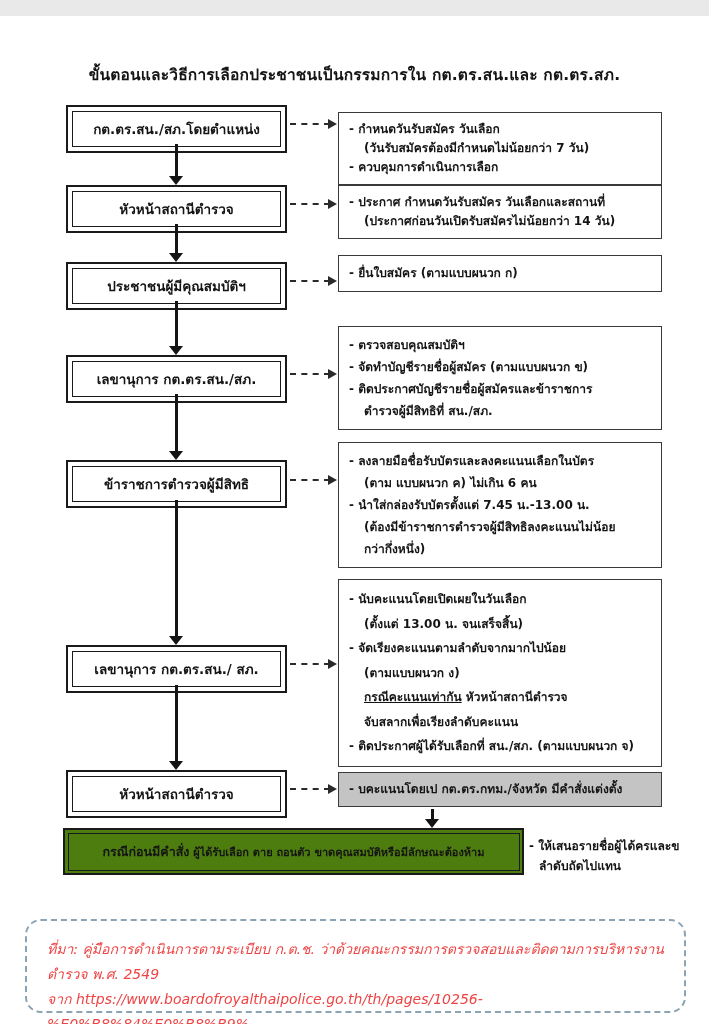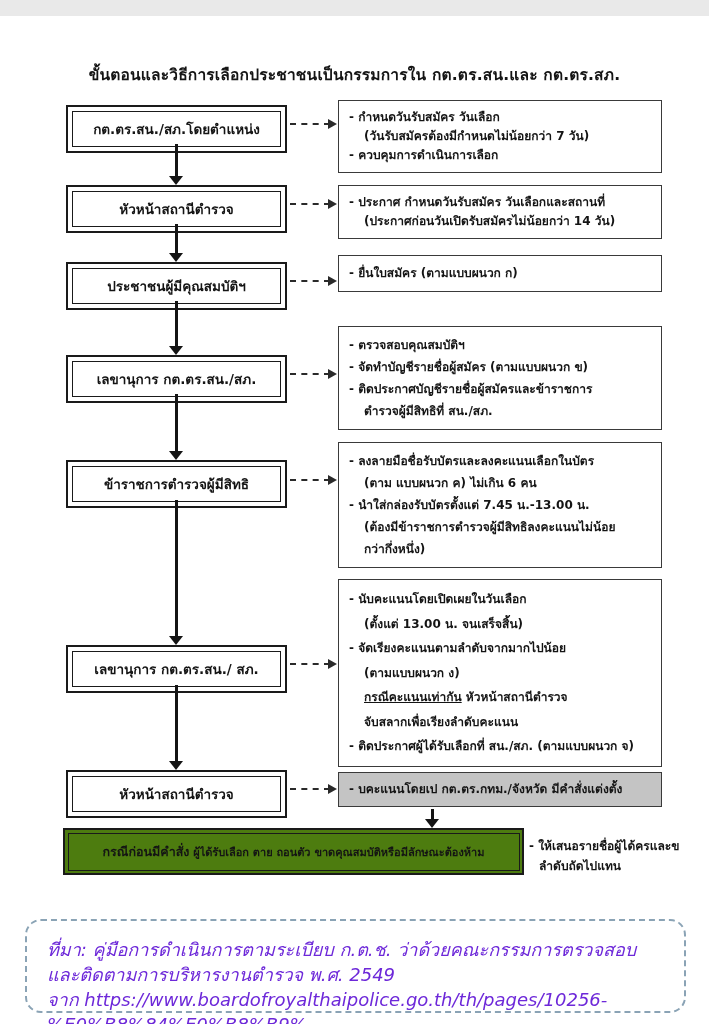--- a/index.html
+++ b/index.html
@@ -42,21 +42,21 @@
   .bbox { position:absolute; left:63px; top:812px; width:461px; border:2.5px solid #1a1a1a; padding:2.5px; background:#4d7c0f; }
   .bbox-in { border:1.5px solid #1a1a1a; text-align:center; padding:8px 4px; font-size:11px; font-weight:bold; white-space:nowrap; }
   .bbox-in .lead { font-size:12.5px; }
   
   .bnote { position:absolute; left:529px; top:820px; width:172px; font-size:12px; font-weight:bold; line-height:20px; }
   .bnote .ind2 { padding-left:10px; }
   
   .footer {
     position:absolute; left:25px; top:903px; width:661px; height:94px;
     border:2.5px dashed #8aa3b5; border-radius:16px;
-    padding:16px 20px; font-size:18px; font-style:italic; line-height:25px; color:#6d28d9;
+    padding:16px 20px; font-size:14px; font-style:italic; line-height:25px; color:#ef4444;
   }
 </style>
 </head>
 <body>
 
 <div class="page">
 
   <div class="title">ขั้นตอนและวิธีการเลือกประชาชนเป็นกรรมการใน กต.ตร.สน.และ กต.ตร.สภ.</div>
 
   <div class="step" style="top:89px">
@@ -89,21 +89,21 @@
   <div class="varrow" style="top:669px;height:85px"></div>
 
   <div class="darrow" style="top:102px"></div>
   <div class="darrow" style="top:182px"></div>
   <div class="darrow" style="top:259px"></div>
   <div class="darrow" style="top:352px"></div>
   <div class="darrow" style="top:458px"></div>
   <div class="darrow" style="top:642px"></div>
   <div class="darrow" style="top:767px"></div>
 
-  <div class="detail" style="top:84px">
+  <div class="detail" style="top:96px">
     <div class="line">- กำหนดวันรับสมัคร วันเลือก</div>
     <div class="line ind">(วันรับสมัครต้องมีกำหนดไม่น้อยกว่า 7 วัน)</div>
     <div class="line">- ควบคุมการดำเนินการเลือก</div>
   </div>
 
   <div class="detail" style="top:169px">
     <div class="line">- ประกาศ กำหนดวันรับสมัคร วันเลือกและสถานที่</div>
     <div class="line ind">(ประกาศก่อนวันเปิดรับสมัครไม่น้อยกว่า 14 วัน)</div>
   </div>
 

